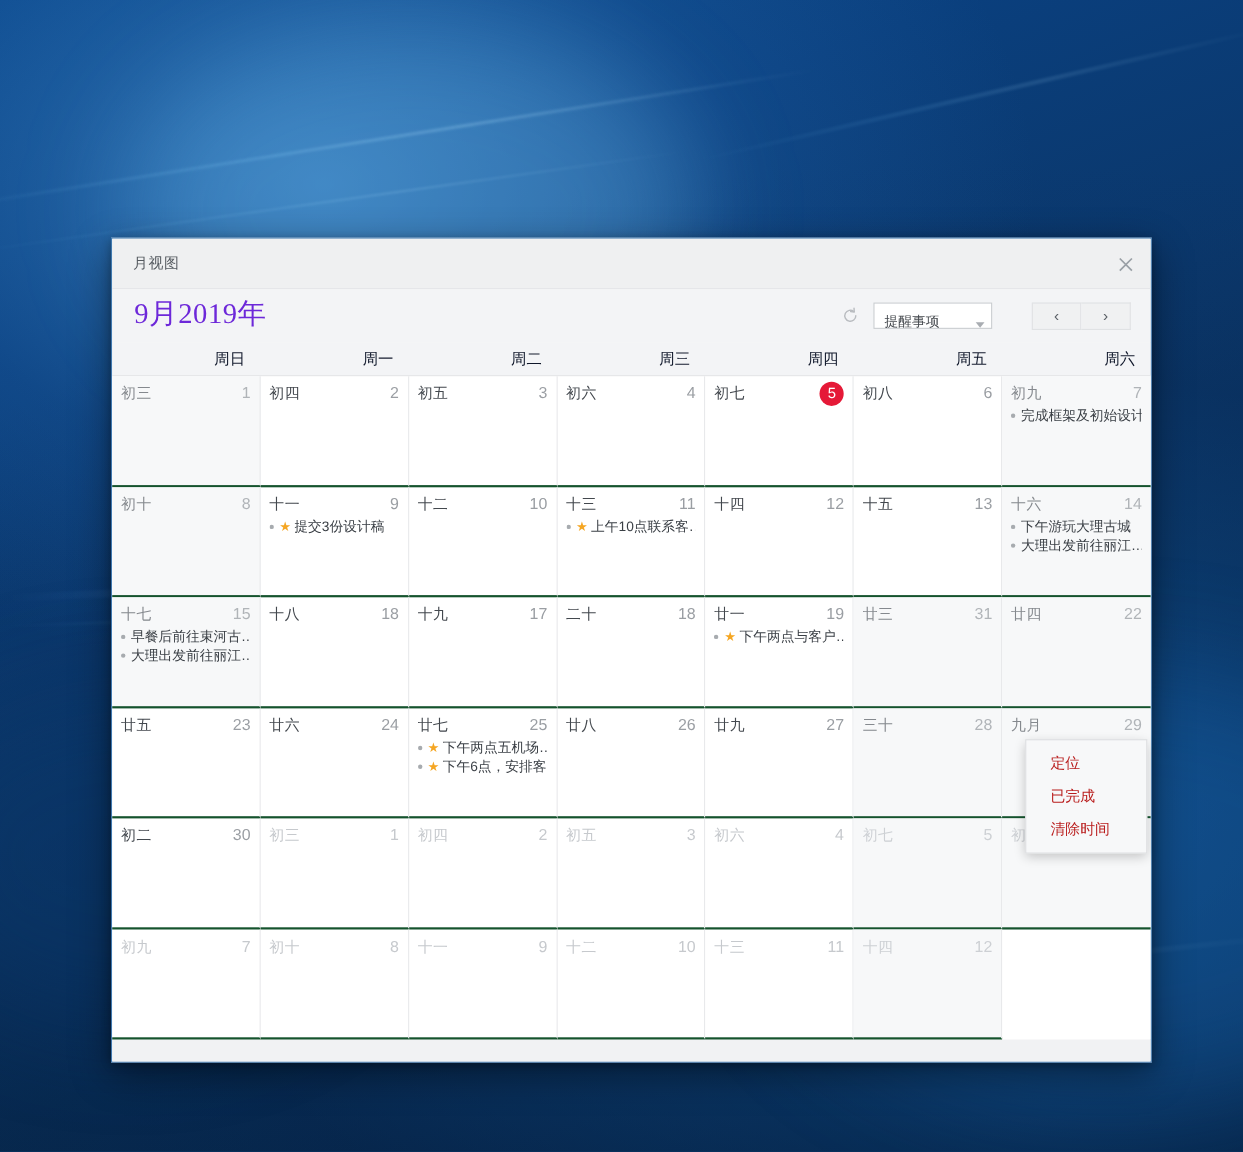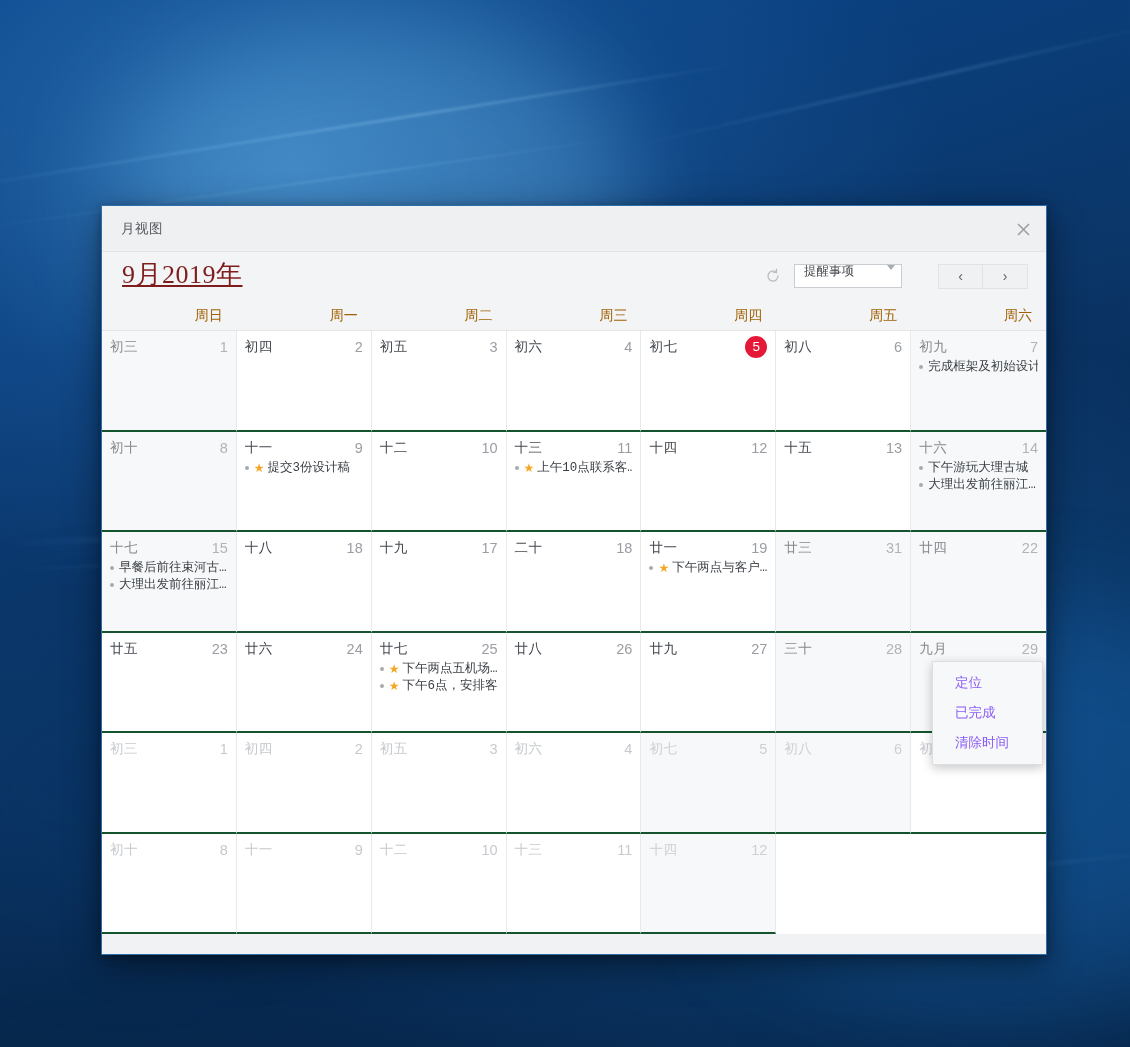--- a/index.html
+++ b/index.html
@@ -44,21 +44,21 @@
     filter: blur(48px);
   }
   .g1 { left: 10%; top: 2%;  width: 520px; height: 340px; background: rgba(120,200,250,0.26); }
   .g2 { left: 62%; top: 58%; width: 620px; height: 400px; background: rgba(26,110,190,0.30); }
   .g3 { left: -8%; top: 60%; width: 420px; height: 300px; background: rgba(10,58,110,0.40); }
 
   
   #cal-window {
     position: absolute;
     left: 101px;
-    top: 205px;
+    top: 216px;
     width: 946px;
     height: 750px;
     background: #ffffff;
     border: 1px solid #2f6da8;
     box-shadow: 0 10px 34px rgba(0,0,0,0.45), 0 2px 8px rgba(0,0,0,0.3);
     display: flex;
     flex-direction: column;
   }
 
   
@@ -93,45 +93,44 @@
     height: 48px;
     background: #f3f4f6;
     display: flex;
     align-items: center;
     padding: 0 18px 0 20px;
     position: relative;
   }
   .month-title {
     font-family: "Liberation Serif", "DejaVu Serif", serif;
     font-size: 26px;
-    color: #7f1d1d;
+    color: #6d28d9;
     letter-spacing: .5px;
     line-height: 1;
     padding-bottom: 2px;
-    text-decoration: underline;
   }
   .toolbar-right {
     margin-left: auto;
     display: flex;
     align-items: center;
     gap: 10px;
   }
   .refresh-btn {
     width: 22px; height: 22px;
     display: flex; align-items: center; justify-content: center;
     color: #b9bcc0;
     cursor: default;
   }
   .select-box {
     width: 108px;
     height: 24px;
     border: 1px solid #c9ccd0;
     background: #ffffff;
     display: flex;
-    align-items: flex-start;
+    align-items: flex-end;
     padding: 0 6px 0 9px;
     font-size: 12.5px;
     color: #44484d;
     cursor: default;
   }
   .select-box .sel-label { flex: 1; line-height: 1; }
   .select-box .caret {
     width: 0; height: 0;
     border-left: 4px solid transparent;
     border-right: 4px solid transparent;
@@ -154,21 +153,21 @@
     flex: 0 0 auto;
     display: grid;
     grid-template-columns: repeat(7, 1fr);
     background: #f3f4f6;
     height: 30px;
   }
   .weekday {
     text-align: right;
     padding-right: 14px;
     font-size: 14px;
-    color: #a16207;
+    color: #0f172a;
     line-height: 30px;
   }
 
   
   .grid {
     flex: 1 1 auto;
     display: grid;
     grid-template-columns: repeat(7, 1fr);
     grid-template-rows: repeat(6, 1fr);
     border-top: 1px solid #e4e5e7;
@@ -235,21 +234,21 @@
     flex: 0 0 auto;
     margin-right: 5px;
   }
   .event .star {
     color: #f5a623;
     font-size: 12px;
     margin-right: 3px;
     flex: 0 0 auto;
     line-height: 1;
   }
-  .event .etext { overflow: hidden; text-overflow: clip; font-family: Liberation Mono, monospace; }
+  .event .etext { overflow: hidden; text-overflow: clip; }
 
   
   .footer-strip {
     flex: 0 0 auto;
     height: 20px;
     background: #f1f2f3;
   }
 
   
   #context-menu {
@@ -261,21 +260,21 @@
     border: 1px solid #dcdee0;
     box-shadow: 0 3px 10px rgba(0,0,0,0.22);
     padding: 6px 0;
     z-index: 50;
   }
   .menu-item {
     height: 30px;
     line-height: 30px;
     padding-left: 22px;
     font-size: 13.5px;
-    color: #8b5cf6;
+    color: #b91c1c;
     cursor: default;
     white-space: nowrap;
   }
 </style>
 </head>
 <body>
 
 <div id="desktop">
   <div class="glow g1"></div>
   <div class="glow g2"></div>
@@ -551,20 +550,26 @@
           <span class="lunar">三十</span>
           <span class="daynum">28</span>
         </div>
       </div>
       <div class="cell weekend">
         <div class="cell-head">
           <span class="lunar">九月</span>
           <span class="daynum">29</span>
         </div>
       </div>
+      <div class="cell">
+        <div class="cell-head">
+          <span class="lunar">初二</span>
+          <span class="daynum">30</span>
+        </div>
+      </div>
       <div class="cell other">
         <div class="cell-head">
           <span class="lunar">初三</span>
           <span class="daynum">1</span>
         </div>
       </div>
       <div class="cell other">
         <div class="cell-head">
           <span class="lunar">初四</span>
           <span class="daynum">2</span>

